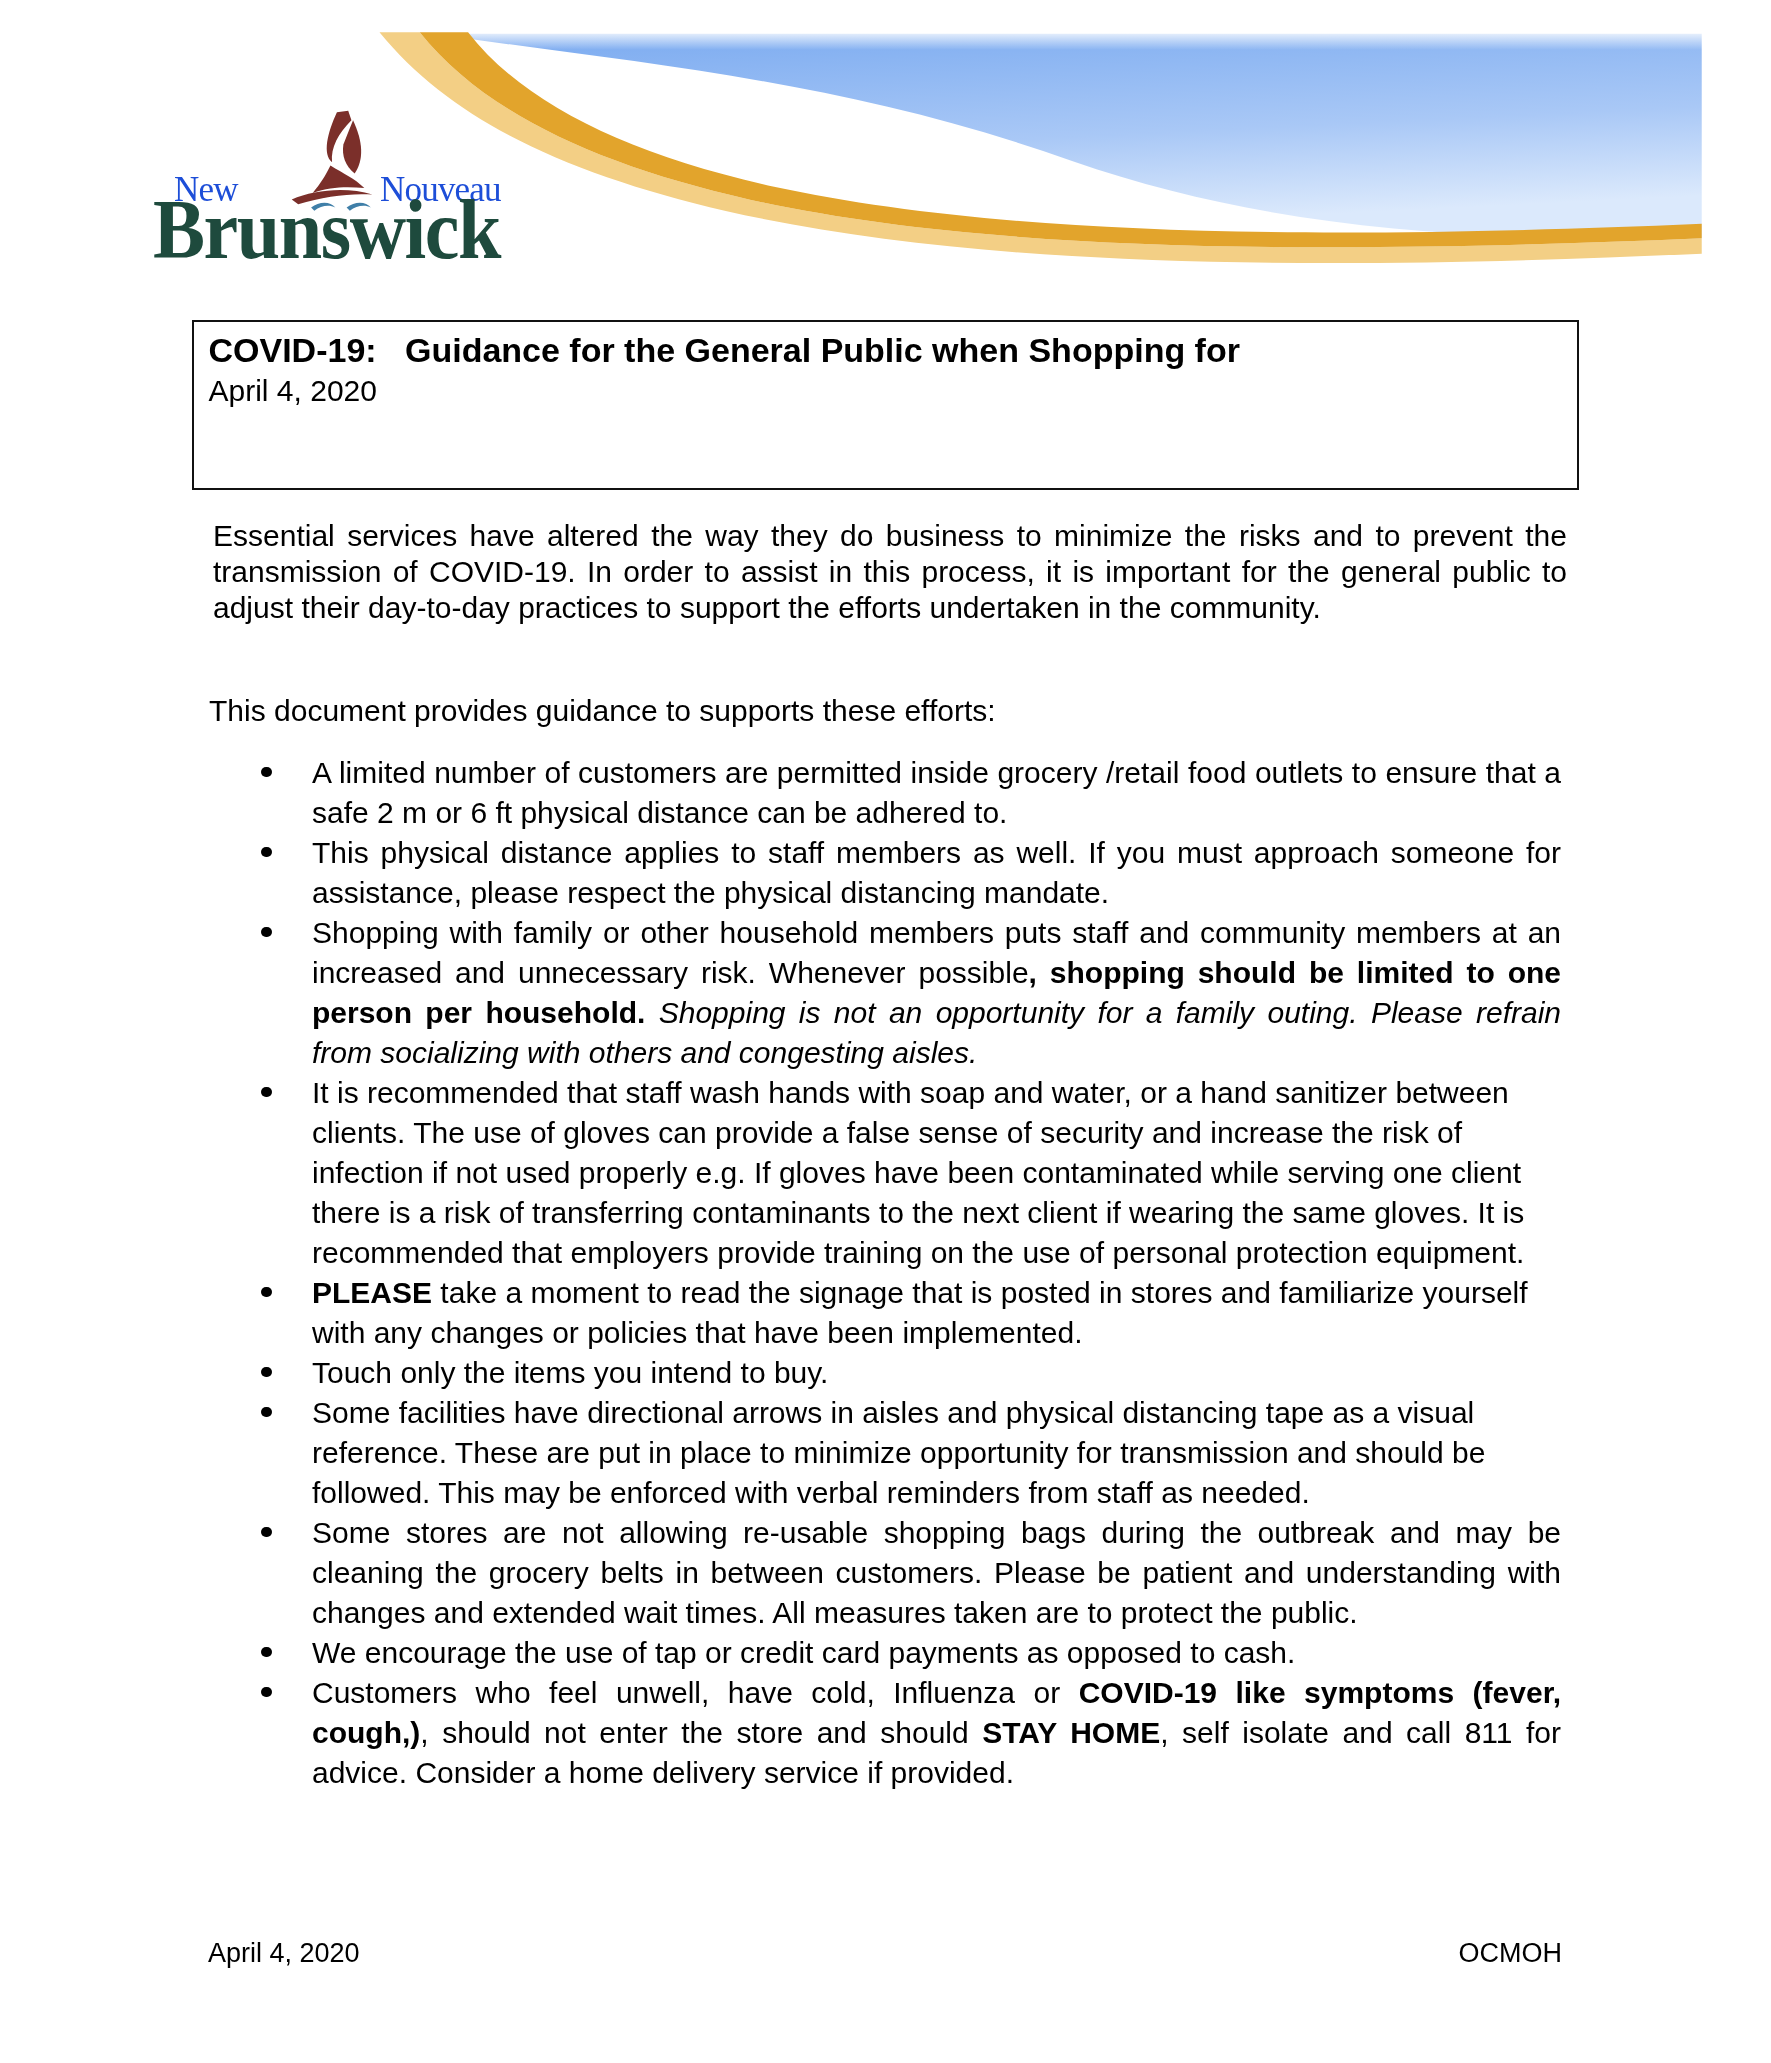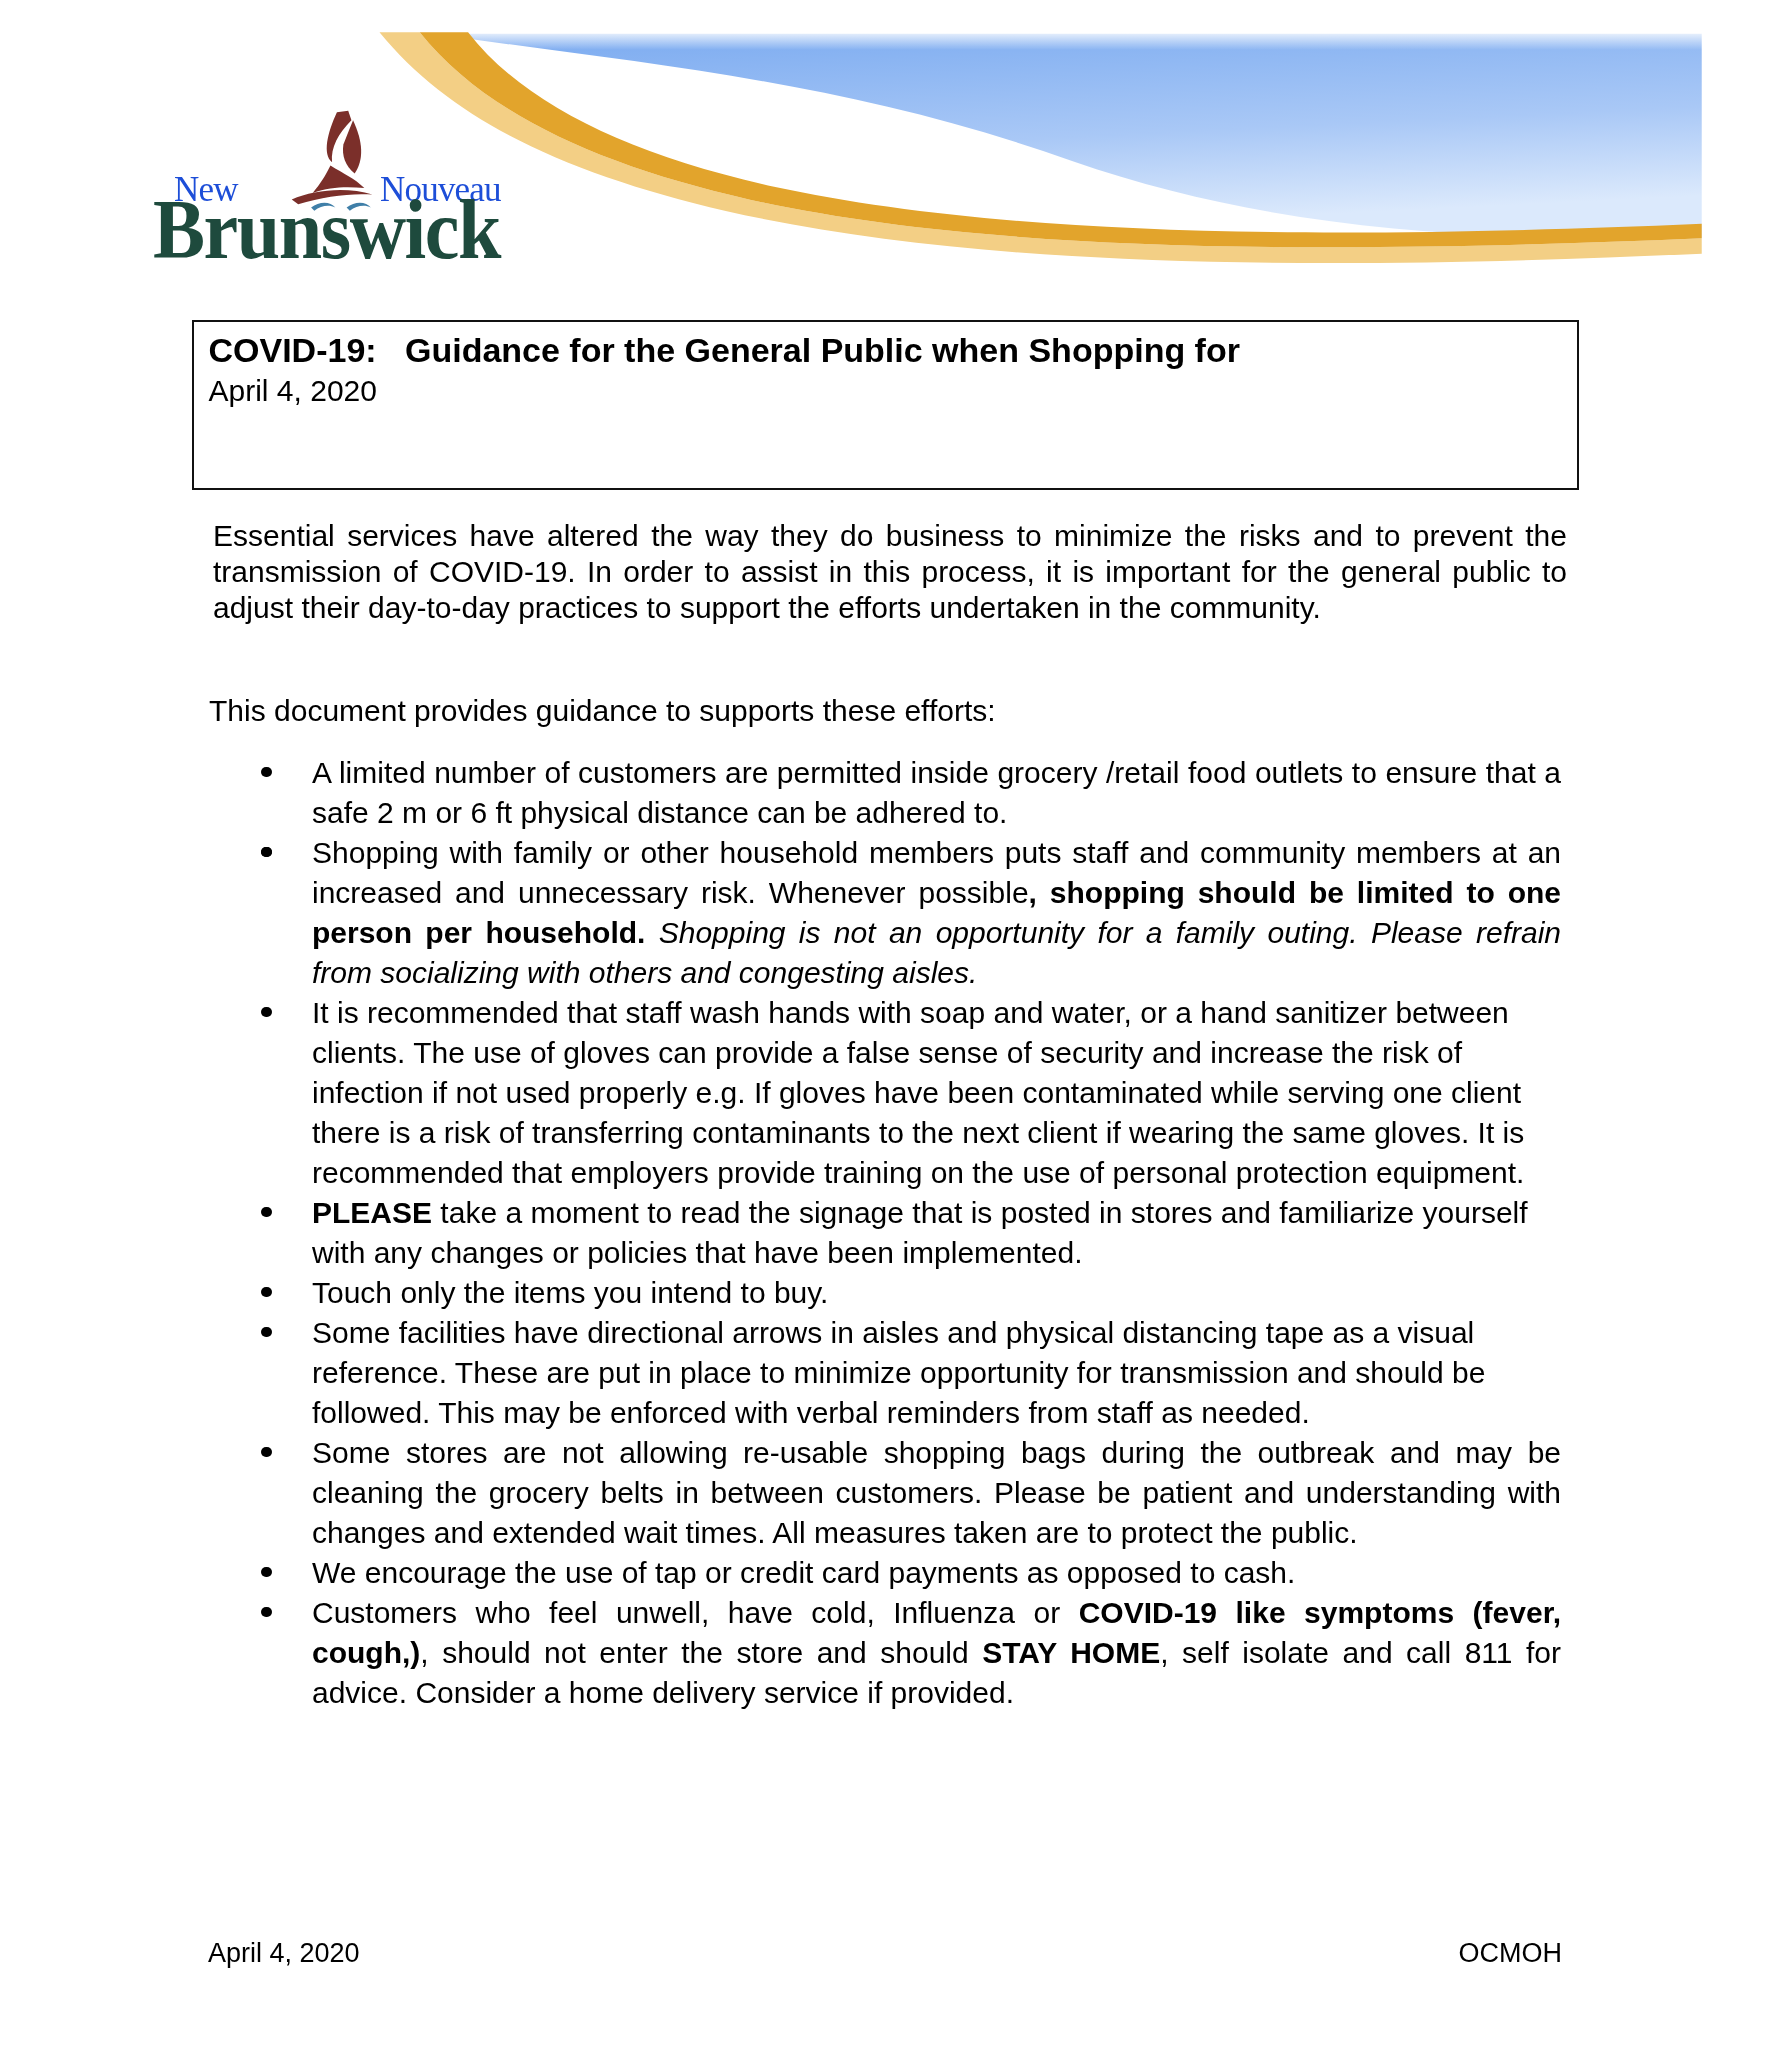--- a/index.html
+++ b/index.html
@@ -97,20 +97,21 @@
 <p class="body-text p1" style="margin:16px">Essential services have altered the way they do business to minimize the risks and to prevent the transmission of COVID-19.  In order to assist in this process, it is important for the general public to adjust their day-to-day practices to support the efforts undertaken in the community.</p>
 <p class="body-text p2" style="margin:12px">This document provides guidance to supports these efforts:</p>
 
 <ul class="bullets">
   <li>
     <span class="dot"></span>
     <span>A limited number of customers are permitted inside grocery /retail food outlets to ensure that a safe 2 m or 6 ft physical distance can be adhered to.</span>
   </li>
   <li>
     <span class="dot"></span>
+    <span>This physical distance applies to staff members as well. If you must approach someone for assistance, please respect the physical distancing mandate.</span>
   </li>
   <li>
     <span class="dot"></span>
     <span>Shopping with family or other household members puts staff and community members at an increased and unnecessary risk.  Whenever possible</span><b>, shopping should be limited to one person per household.</b><i> Shopping is not an opportunity for a family outing. Please refrain from socializing with others and congesting aisles.</i>
   </li>
   <li class="left">
     <span class="dot"></span>
     <span>It is recommended that staff wash hands with soap and water, or a hand sanitizer between clients. The use of gloves can provide a false sense of security and increase the risk of infection if not used properly e.g. If gloves have been contaminated while serving one client there is a risk of transferring contaminants to the next client if wearing the same gloves. It is recommended that employers provide training on the use of personal protection equipment.</span>
   </li>
   <li class="left">

